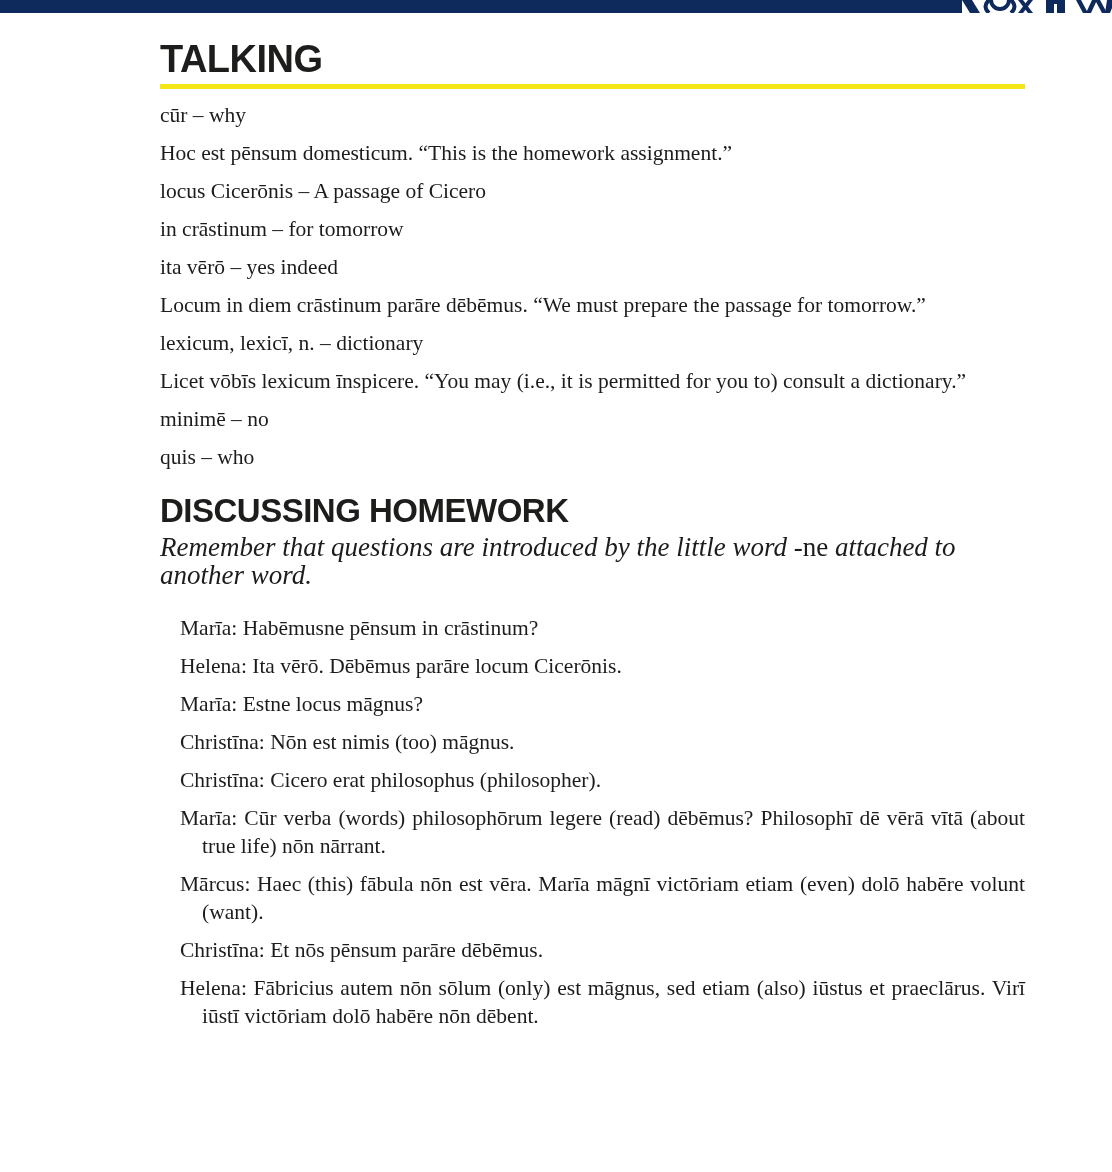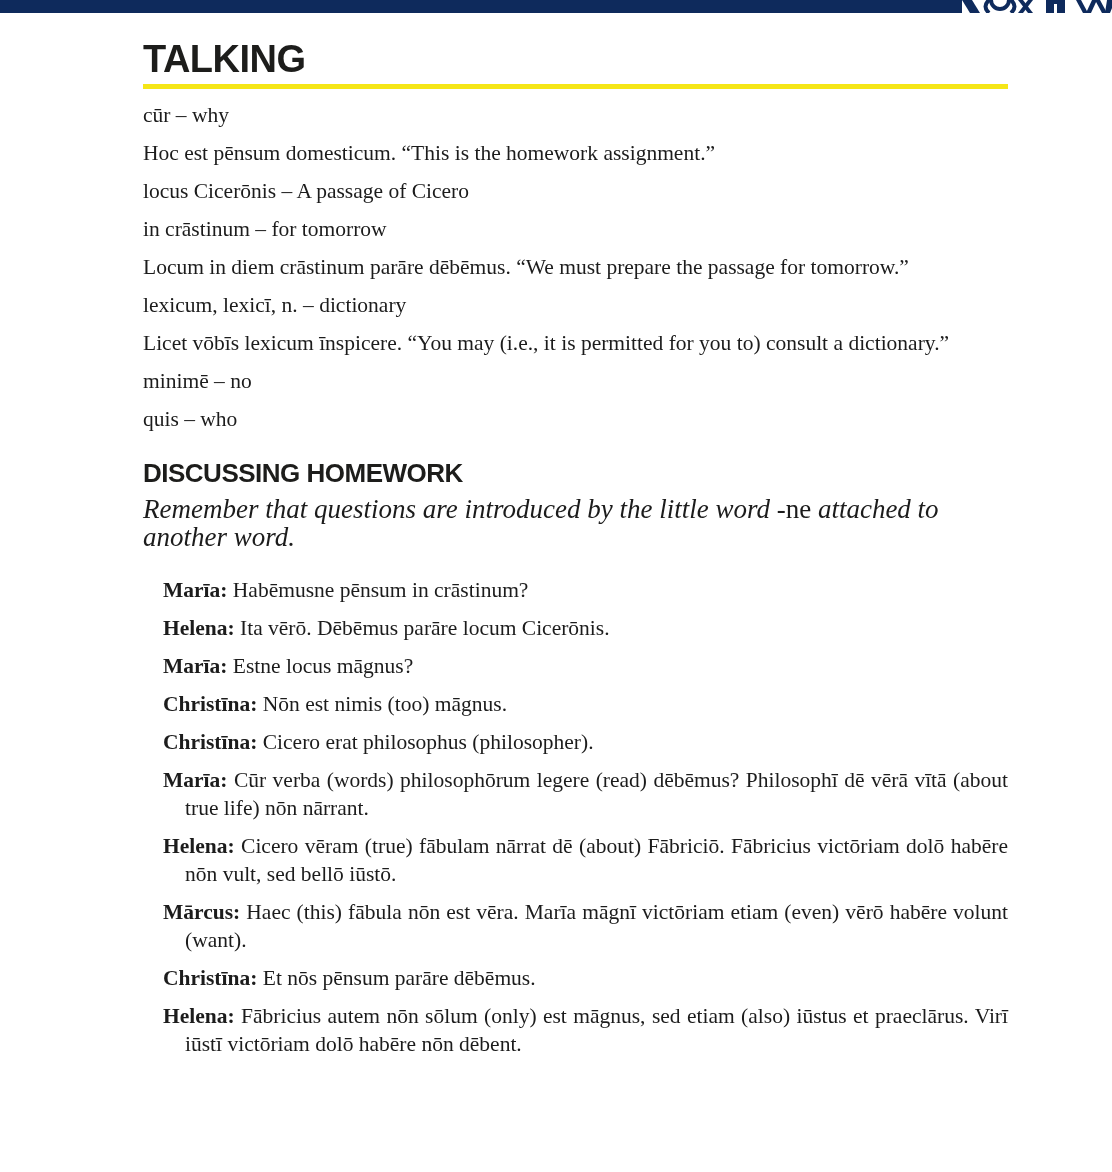--- a/index.html
+++ b/index.html
@@ -14,32 +14,32 @@
   .topbar {
     position: absolute; top: 0; left: 0;
     width: 1112px; height: 13px;
     display: flex;
   }
   .topbar .bar-fill { flex: 1 1 auto; height: 13px; }
   .topbar svg { flex: 0 0 auto; display: block; }
 
   .content {
     position: absolute;
-    left: 143px; top: 13px;
+    left: 160px; top: 13px;
     width: 865px;
   }
   h1.sec-title, h2.sec-title {
     font-family: "Liberation Sans", "DejaVu Sans", sans-serif;
     font-weight: 700;
     color: #1d1d1b;
     letter-spacing: -0.5px;
     margin: 0;
   }
   h1.sec-title { font-size: 38px; line-height: 40px; margin-top: 26px; }
-  h2.sec-title { font-size: 26px; line-height: 36px; margin-top: 22px; }
+  h2.sec-title { font-size: 33px; line-height: 36px; margin-top: 22px; }
   .yellow-rule { height: 5px; width: 865px; margin-top: 5px; }
 
   .vocab { margin-top: 12px; }
   .vocab p {
     font-size: 21.5px; line-height: 28px;
     margin: 0 0 10px 0;
   }
   .note {
     font-size: 27px; line-height: 28px;
     font-style: italic;
@@ -47,21 +47,21 @@
   }
   .note .ro { font-style: normal; }
 
   .dialogue { margin-top: 25px; margin-left: 20px; width: 845px; }
   .dialogue p {
     font-size: 21.5px; line-height: 28px;
     margin: 0 0 10px 0;
     padding-left: 22px; text-indent: -22px;
     text-align: justify;
   }
-  .dialogue b { font-weight: 700; }
+  .dialogue b { font-weight: 400; }
   .it { }
   .ro { font-style: normal; }
 </style>
 </head>
 <body>
 
 <div class="page">
 
   <header class="topbar">
     <div class="bar-fill" style="background: rgb(14, 42, 92);"></div>
@@ -87,38 +87,38 @@
   <main class="content">
 
     <h1 class="sec-title">TALKING</h1>
     <div class="yellow-rule" style="background: rgb(245, 230, 23);"></div>
 
     <section class="vocab">
         <p><span class="it">cūr</span><span class="ro"> – why</span></p>
         <p><span class="it">Hoc est pēnsum domesticum.</span><span class="ro"> “This is the homework assignment.”</span></p>
         <p><span class="it">locus Cicerōnis</span><span class="ro"> – A passage of Cicero</span></p>
         <p><span class="it">in crāstinum</span><span class="ro"> – for tomorrow</span></p>
+        <p><span class="it">ita vērō</span><span class="ro"> – yes indeed</span></p>
         <p><span class="it">Locum in diem crāstinum parāre dēbēmus.</span><span class="ro"> “We must prepare the passage for tomorrow.”</span></p>
         <p><span class="it">lexicum, lexicī</span><span class="ro">, n. – dictionary</span></p>
         <p><span class="it">Licet vōbīs lexicum īnspicere.</span><span class="ro"> “You may (i.e., it is permitted for you to) consult a dictionary.”</span></p>
         <p><span class="it">minimē</span><span class="ro"> – no</span></p>
         <p><span class="it">quis</span><span class="ro"> – who</span></p>
       </section>
 
     <h2 class="sec-title">DISCUSSING HOMEWORK</h2>
 
     <p class="note"><span class="it">Remember that questions are introduced by the little word </span><span class="ro">-ne</span><span class="it"> attached to another word.</span></p>
 
     <section class="dialogue">
         <p><b>Marīa:</b> <span class="ro">Habēmusne pēnsum in crāstinum?</span></p>
         <p><b>Helena:</b> <span class="ro">Ita vērō. Dēbēmus parāre locum Cicerōnis.</span></p>
         <p><b>Marīa:</b> <span class="ro">Estne locus māgnus?</span></p>
         <p><b>Christīna:</b> <span class="ro">Nōn est nimis </span><span class="it">(too)</span><span class="ro"> māgnus.</span></p>
         <p><b>Christīna:</b> <span class="ro">Cicero erat philosophus </span><span class="it">(philosopher)</span><span class="ro">.</span></p>
         <p><b>Marīa:</b> <span class="ro">Cūr verba </span><span class="it">(words)</span><span class="ro"> philosophōrum legere </span><span class="it">(read)</span><span class="ro"> dēbēmus? Philosophī dē vērā vītā </span><span class="it">(about true life)</span><span class="ro"> nōn nārrant.</span></p>
-        <p><b>Helena:</b> <span class="ro">Cicero vēram </span><span class="it">(true)</span><span class="ro"> fābulam nārrat dē </span><span class="it">(about)</span><span class="ro"> Fābriciō. Fābricius victōriam dolō habēre nōn vult, sed bellō iūstō.</span></p>
-        <p><b>Mārcus:</b> <span class="ro">Haec </span><span class="it">(this)</span><span class="ro"> fābula nōn est vēra. Marīa māgnī victōriam etiam </span><span class="it">(even)</span><span class="ro"> vērō habēre volunt </span><span class="it">(want)</span><span class="ro">.</span></p>
+        <p><b>Mārcus:</b> <span class="ro">Haec </span><span class="it">(this)</span><span class="ro"> fābula nōn est vēra. Marīa māgnī victōriam etiam </span><span class="it">(even)</span><span class="ro"> dolō habēre volunt </span><span class="it">(want)</span><span class="ro">.</span></p>
         <p><b>Christīna:</b> <span class="ro">Et nōs pēnsum parāre dēbēmus.</span></p>
         <p><b>Helena:</b> <span class="ro">Fābricius autem nōn sōlum </span><span class="it">(only)</span><span class="ro"> est māgnus, sed etiam </span><span class="it">(also)</span><span class="ro"> iūstus et praeclārus. Virī iūstī victōriam dolō habēre nōn dēbent.</span></p>
       </section>
 
   </main>
 </div>
 
 </body></html>

